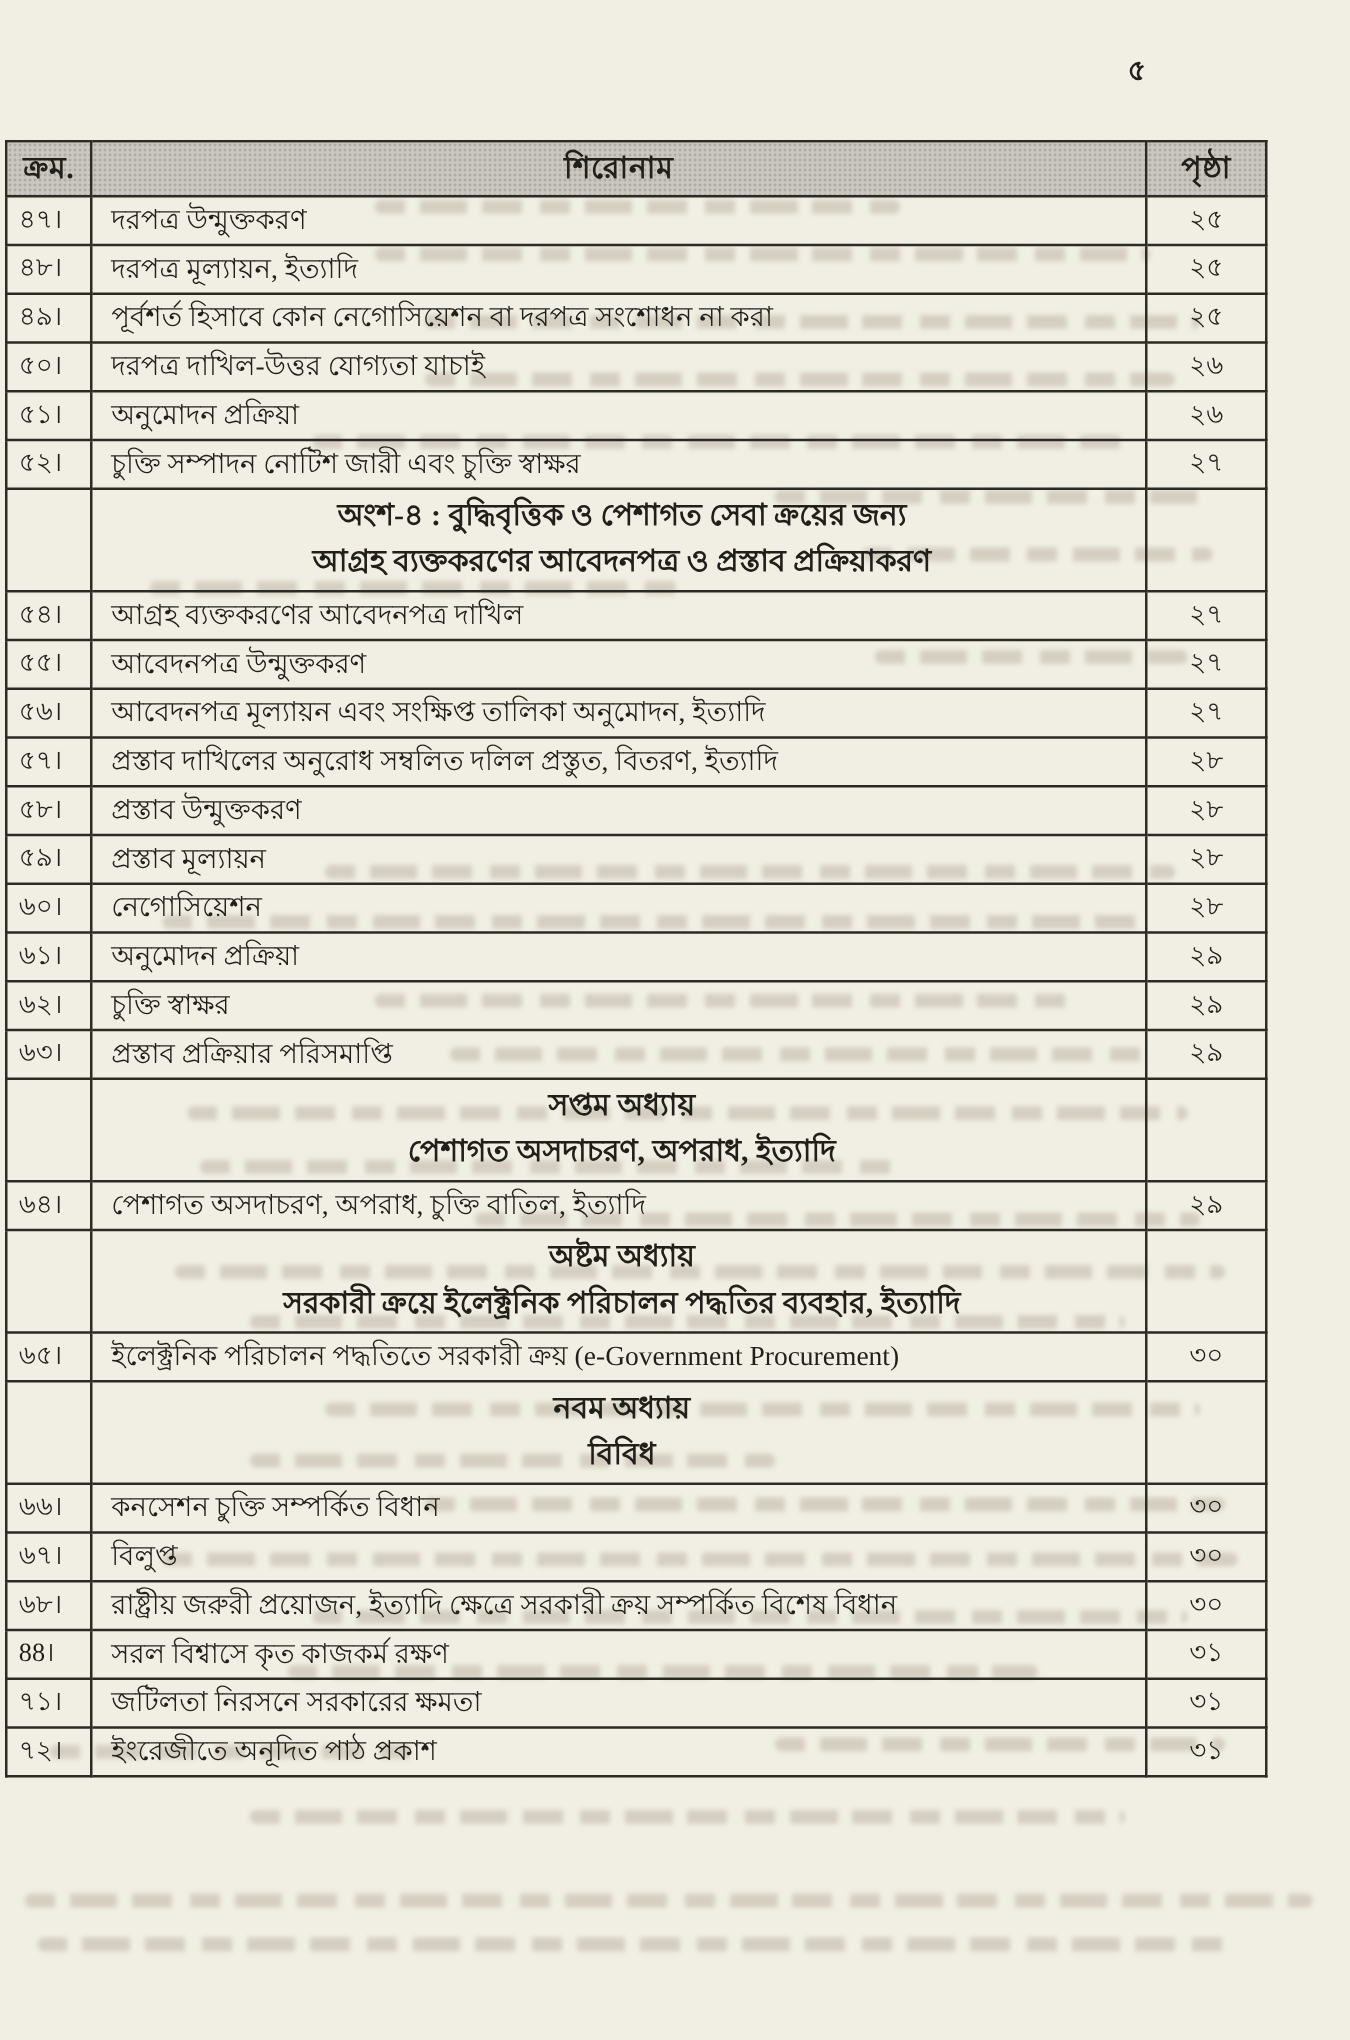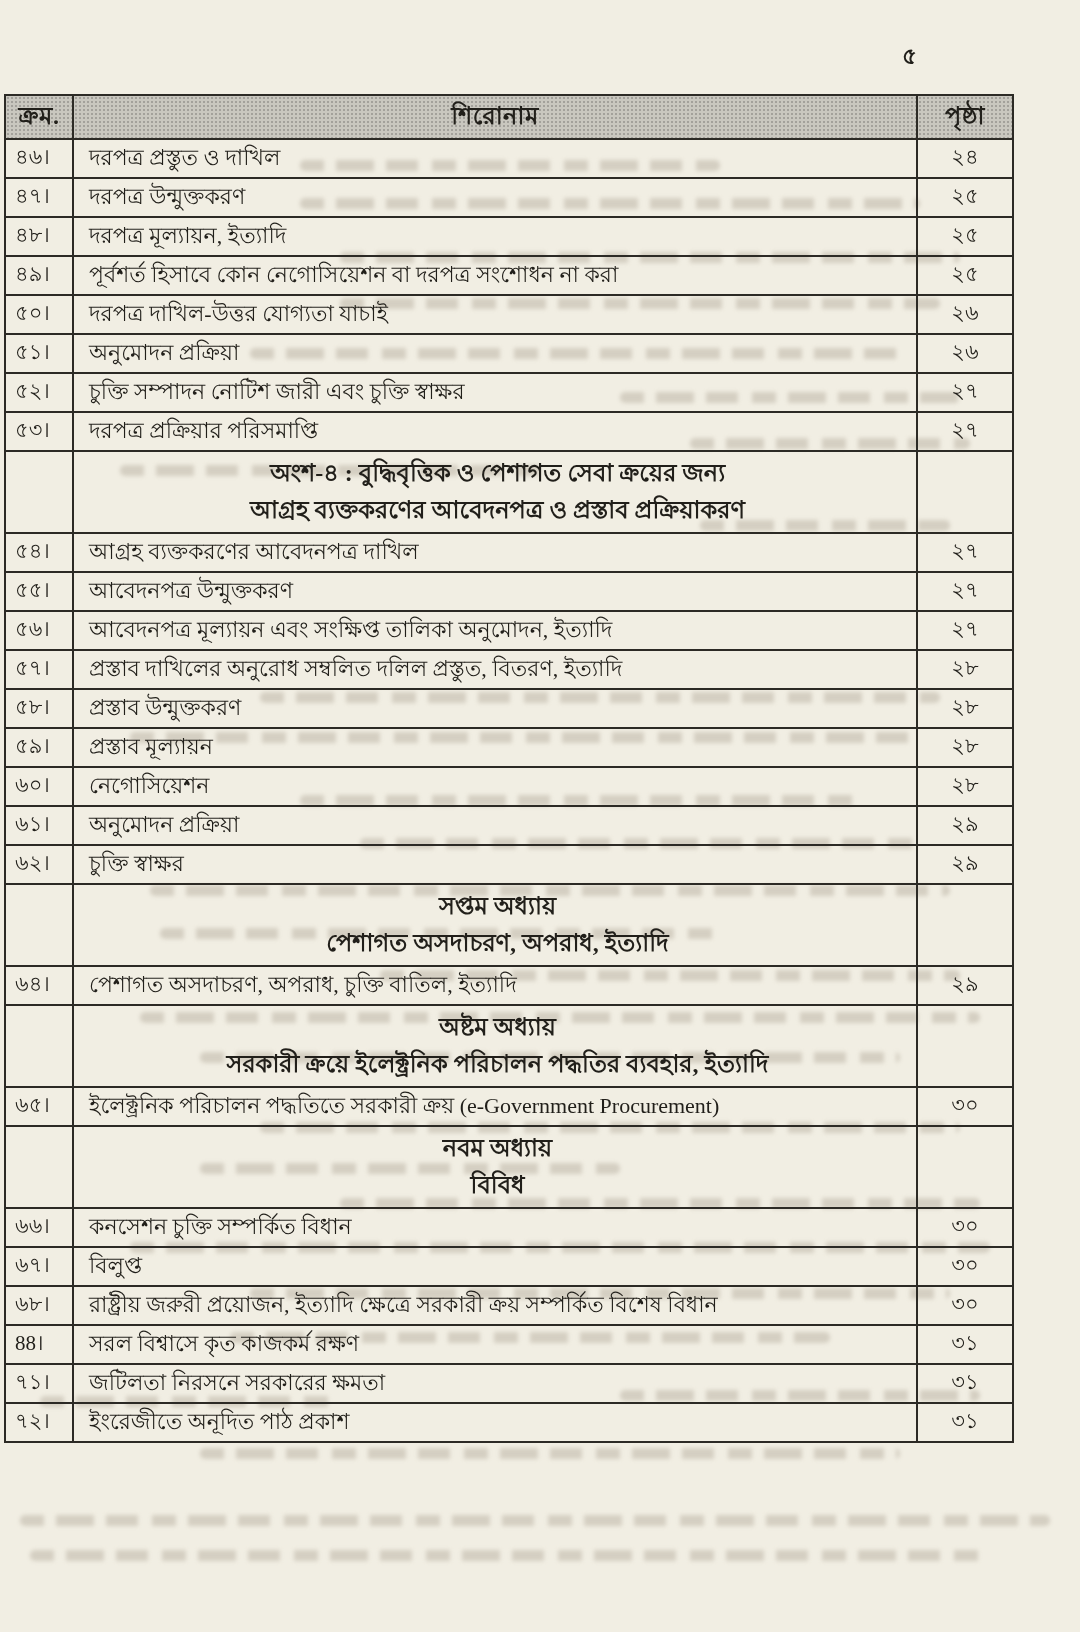--- a/index.html
+++ b/index.html
@@ -41,21 +41,21 @@
   .corner-page-number {
     position: absolute;
     top: 38px;
     left: 902px;
     z-index: 3;
     font-size: 23px;
     font-weight: bold;
   }
   table.toc-table {
     position: absolute;
-    top: 94px;
+    top: 112px;
     left: 4px;
     width: 1008px;
     z-index: 2;
     border-collapse: collapse;
     table-layout: fixed;
   }
   .toc-table th, .toc-table td {
     border: 2px solid #2c2a25;
     vertical-align: middle;
     overflow: hidden;
@@ -148,25 +148,20 @@
       <col style="width:96px">
     </colgroup>
     <thead>
       <tr>
         <th>ক্রম.</th>
         <th>শিরোনাম</th>
         <th>পৃষ্ঠা</th>
       </tr>
     </thead>
     <tbody>
-  <tr class="item-row">
-    <td class="cell-serial">৪৬।</td>
-    <td class="cell-title">দরপত্র প্রস্তুত ও দাখিল</td>
-    <td class="cell-page">২৪</td>
-  </tr>
 
   <tr class="item-row">
     <td class="cell-serial">৪৭।</td>
     <td class="cell-title">দরপত্র উন্মুক্তকরণ</td>
     <td class="cell-page">২৫</td>
   </tr>
 
   <tr class="item-row">
     <td class="cell-serial">৪৮।</td>
     <td class="cell-title">দরপত্র মূল্যায়ন, ইত্যাদি</td>
@@ -190,25 +185,20 @@
     <td class="cell-title">অনুমোদন প্রক্রিয়া</td>
     <td class="cell-page">২৬</td>
   </tr>
 
   <tr class="item-row">
     <td class="cell-serial">৫২।</td>
     <td class="cell-title">চুক্তি সম্পাদন নোটিশ জারী এবং চুক্তি স্বাক্ষর</td>
     <td class="cell-page">২৭</td>
   </tr>
 
-  <tr class="item-row">
-    <td class="cell-serial">৫৩।</td>
-    <td class="cell-title">দরপত্র প্রক্রিয়ার পরিসমাপ্তি</td>
-    <td class="cell-page">২৭</td>
-  </tr>
 
   <tr class="section-row">
     <td class="cell-serial"></td>
     <td class="cell-title">
       <div class="section-lines">
               <div class="section-line">অংশ-৪ : বুদ্ধিবৃত্তিক ও পেশাগত সেবা ক্রয়ের জন্য</div>
               <div class="section-line">আগ্রহ ব্যক্তকরণের আবেদনপত্র ও প্রস্তাব প্রক্রিয়াকরণ</div>
             </div>
     </td>
     <td class="cell-page"></td>
@@ -261,20 +251,25 @@
     <td class="cell-title">অনুমোদন প্রক্রিয়া</td>
     <td class="cell-page">২৯</td>
   </tr>
 
   <tr class="item-row">
     <td class="cell-serial">৬২।</td>
     <td class="cell-title">চুক্তি স্বাক্ষর</td>
     <td class="cell-page">২৯</td>
   </tr>
 
+  <tr class="item-row">
+    <td class="cell-serial">৬৩।</td>
+    <td class="cell-title">প্রস্তাব প্রক্রিয়ার পরিসমাপ্তি</td>
+    <td class="cell-page">২৯</td>
+  </tr>
 
   <tr class="section-row">
     <td class="cell-serial"></td>
     <td class="cell-title">
       <div class="section-lines">
               <div class="section-line">সপ্তম অধ্যায়</div>
               <div class="section-line">পেশাগত অসদাচরণ, অপরাধ, ইত্যাদি</div>
             </div>
     </td>
     <td class="cell-page"></td>

